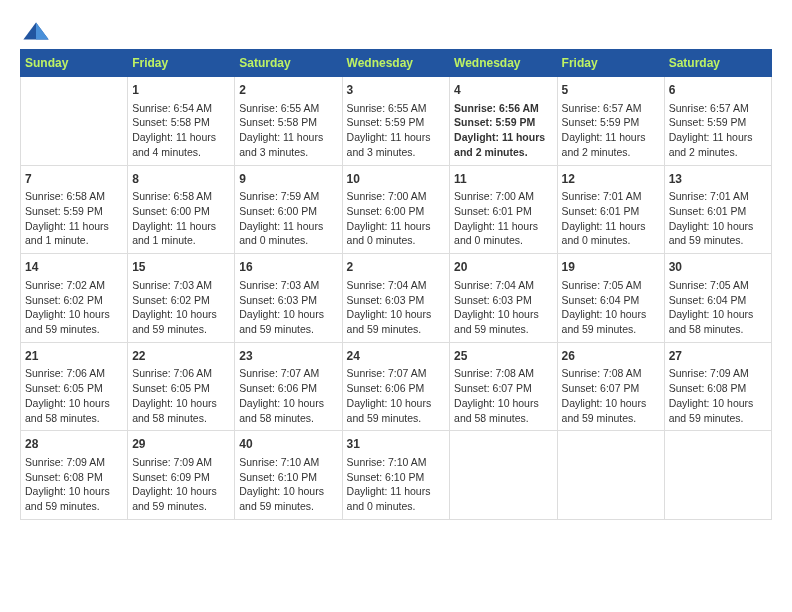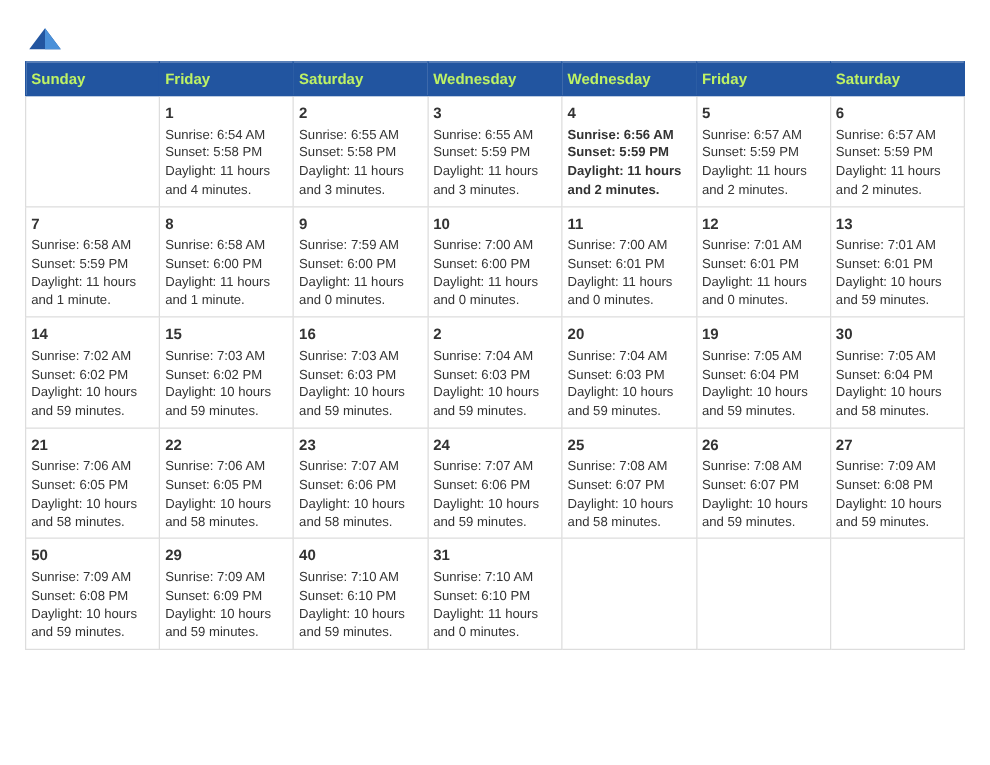--- a/index.html
+++ b/index.html
@@ -314,21 +314,21 @@
         <td>
           <span class="day-num">27</span>
           <div class="day-info" style="white-space: pre-line;">Sunrise: 7:09 AM
 Sunset: 6:08 PM
 Daylight: 10 hours
 and 59 minutes.</div>
         </td>
       </tr>
       <tr class="week-row">
         <td>
-          <span class="day-num">50</span>
+          <span class="day-num">28</span>
           <div class="day-info" style="white-space: pre-line;">Sunrise: 7:09 AM
 Sunset: 6:08 PM
 Daylight: 10 hours
 and 59 minutes.</div>
         </td>
         <td>
           <span class="day-num">29</span>
           <div class="day-info" style="white-space: pre-line;">Sunrise: 7:09 AM
 Sunset: 6:09 PM
 Daylight: 10 hours

